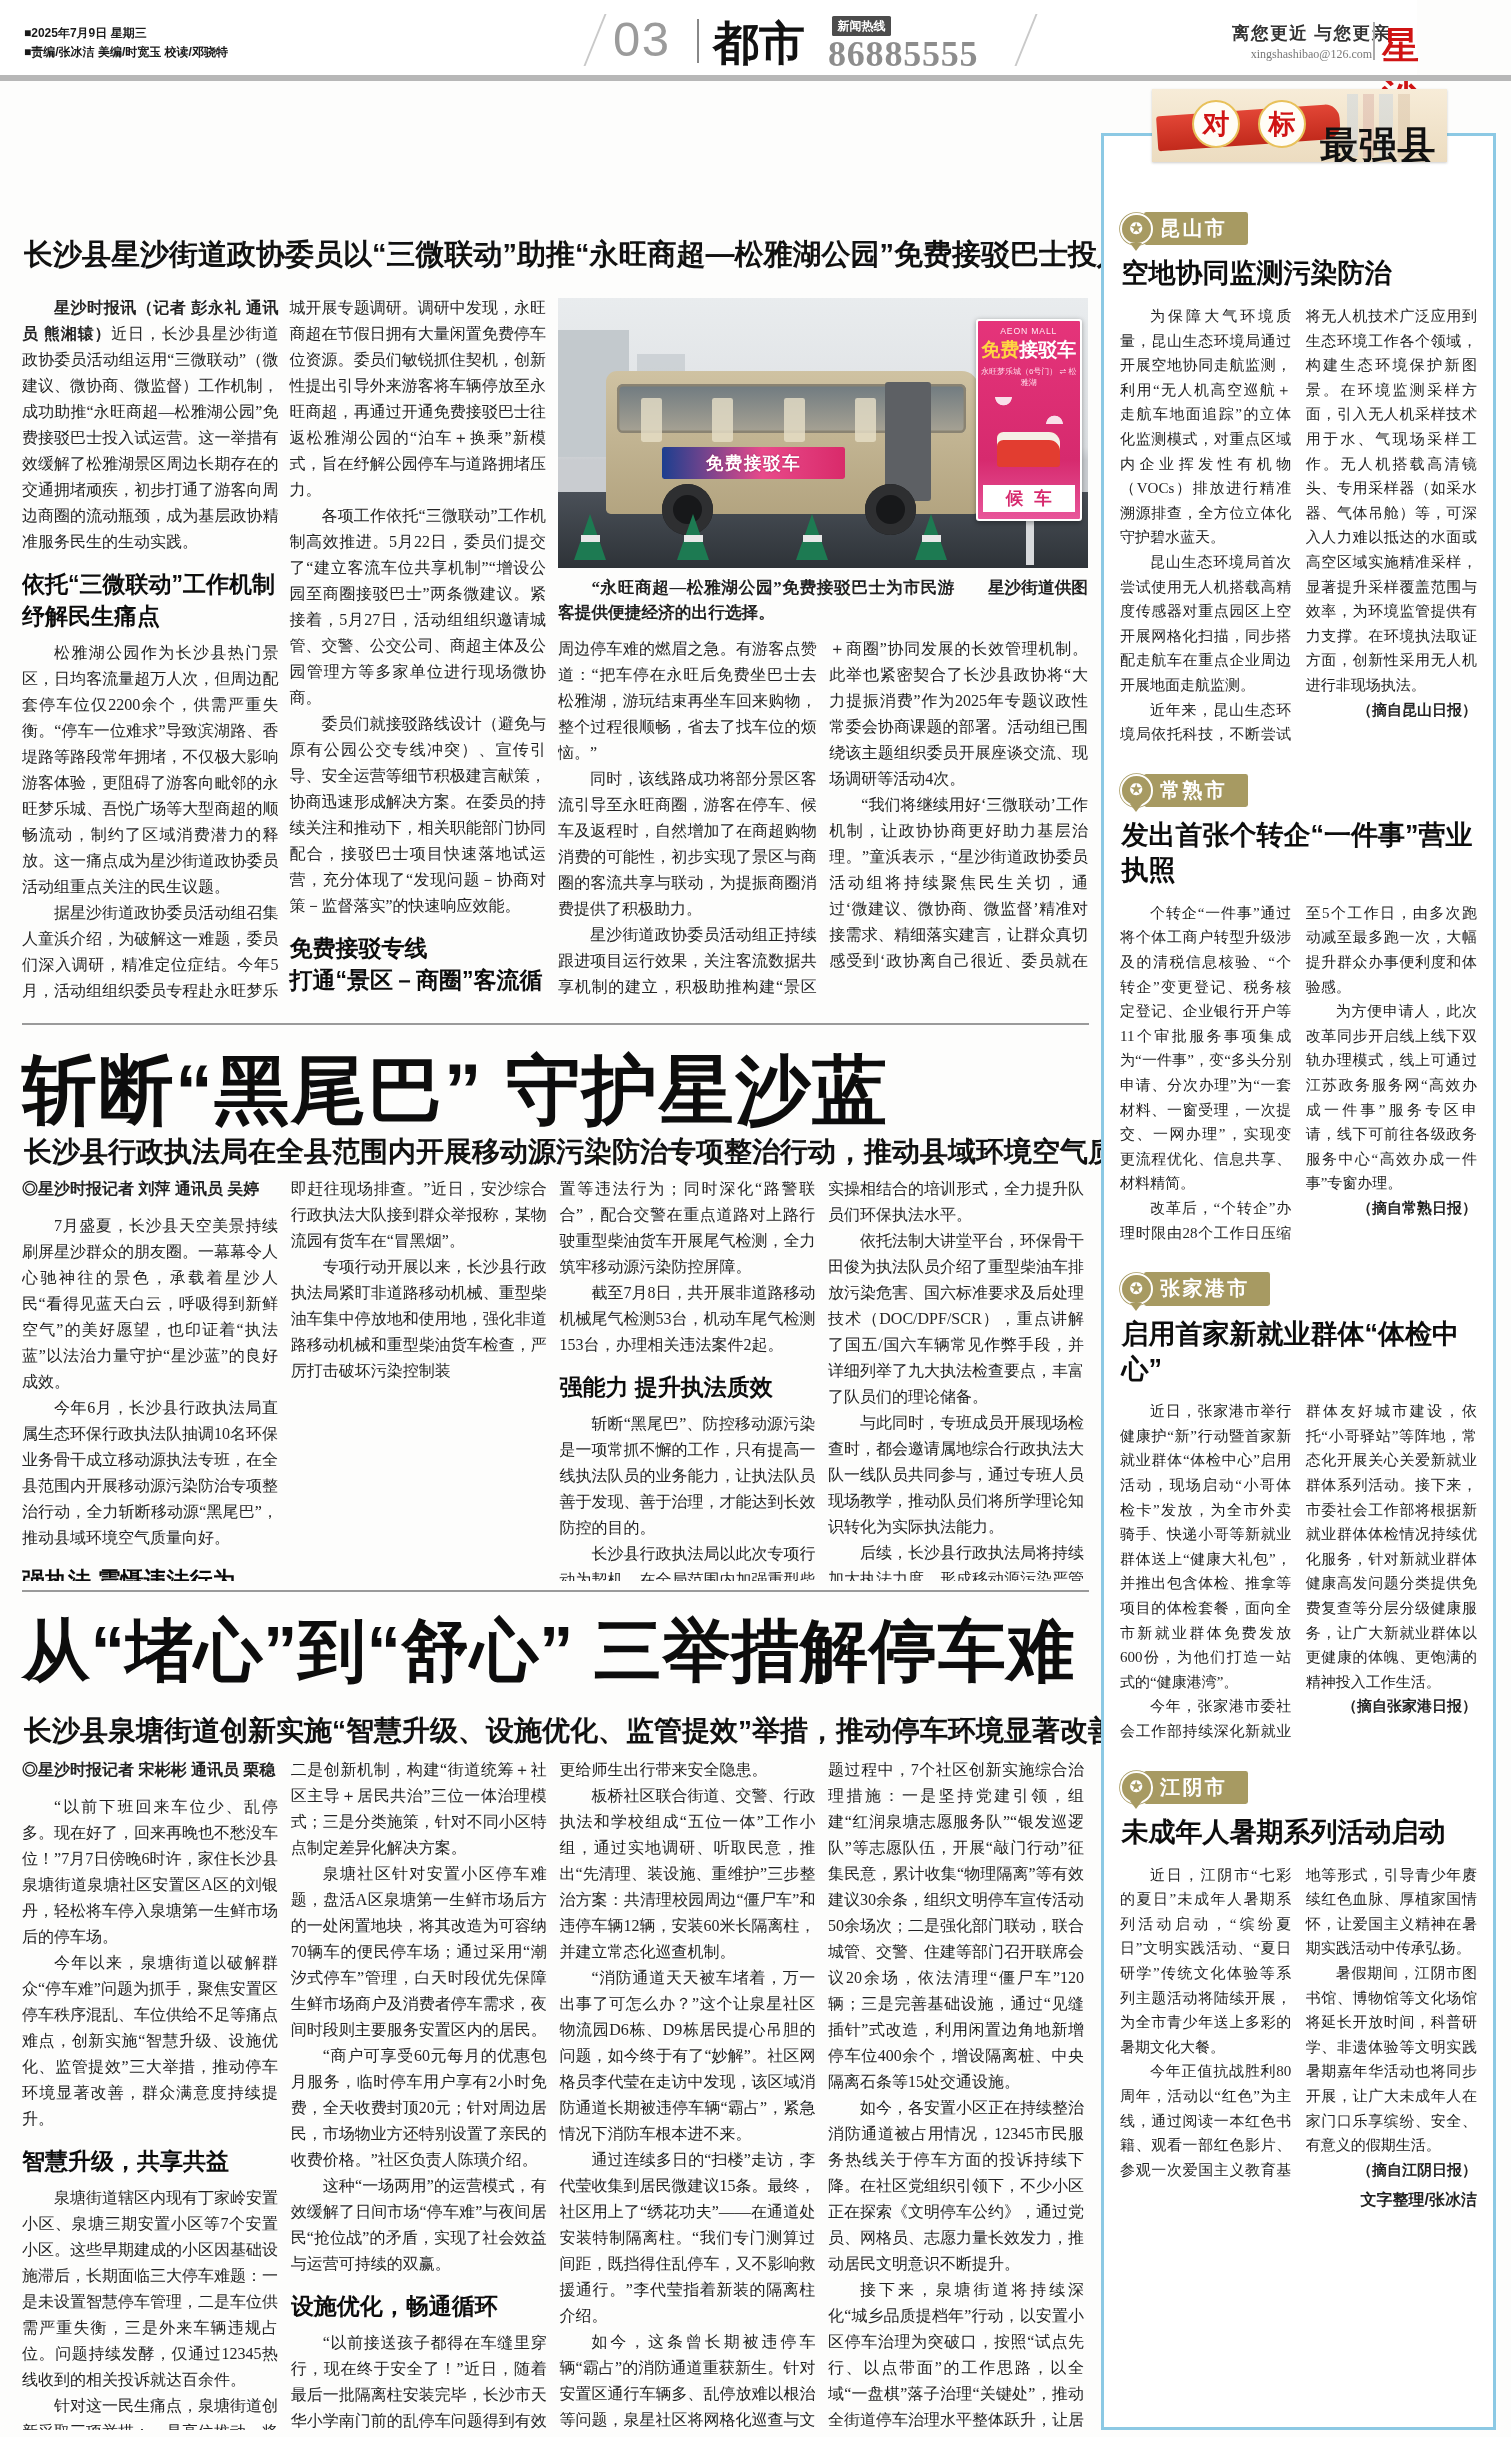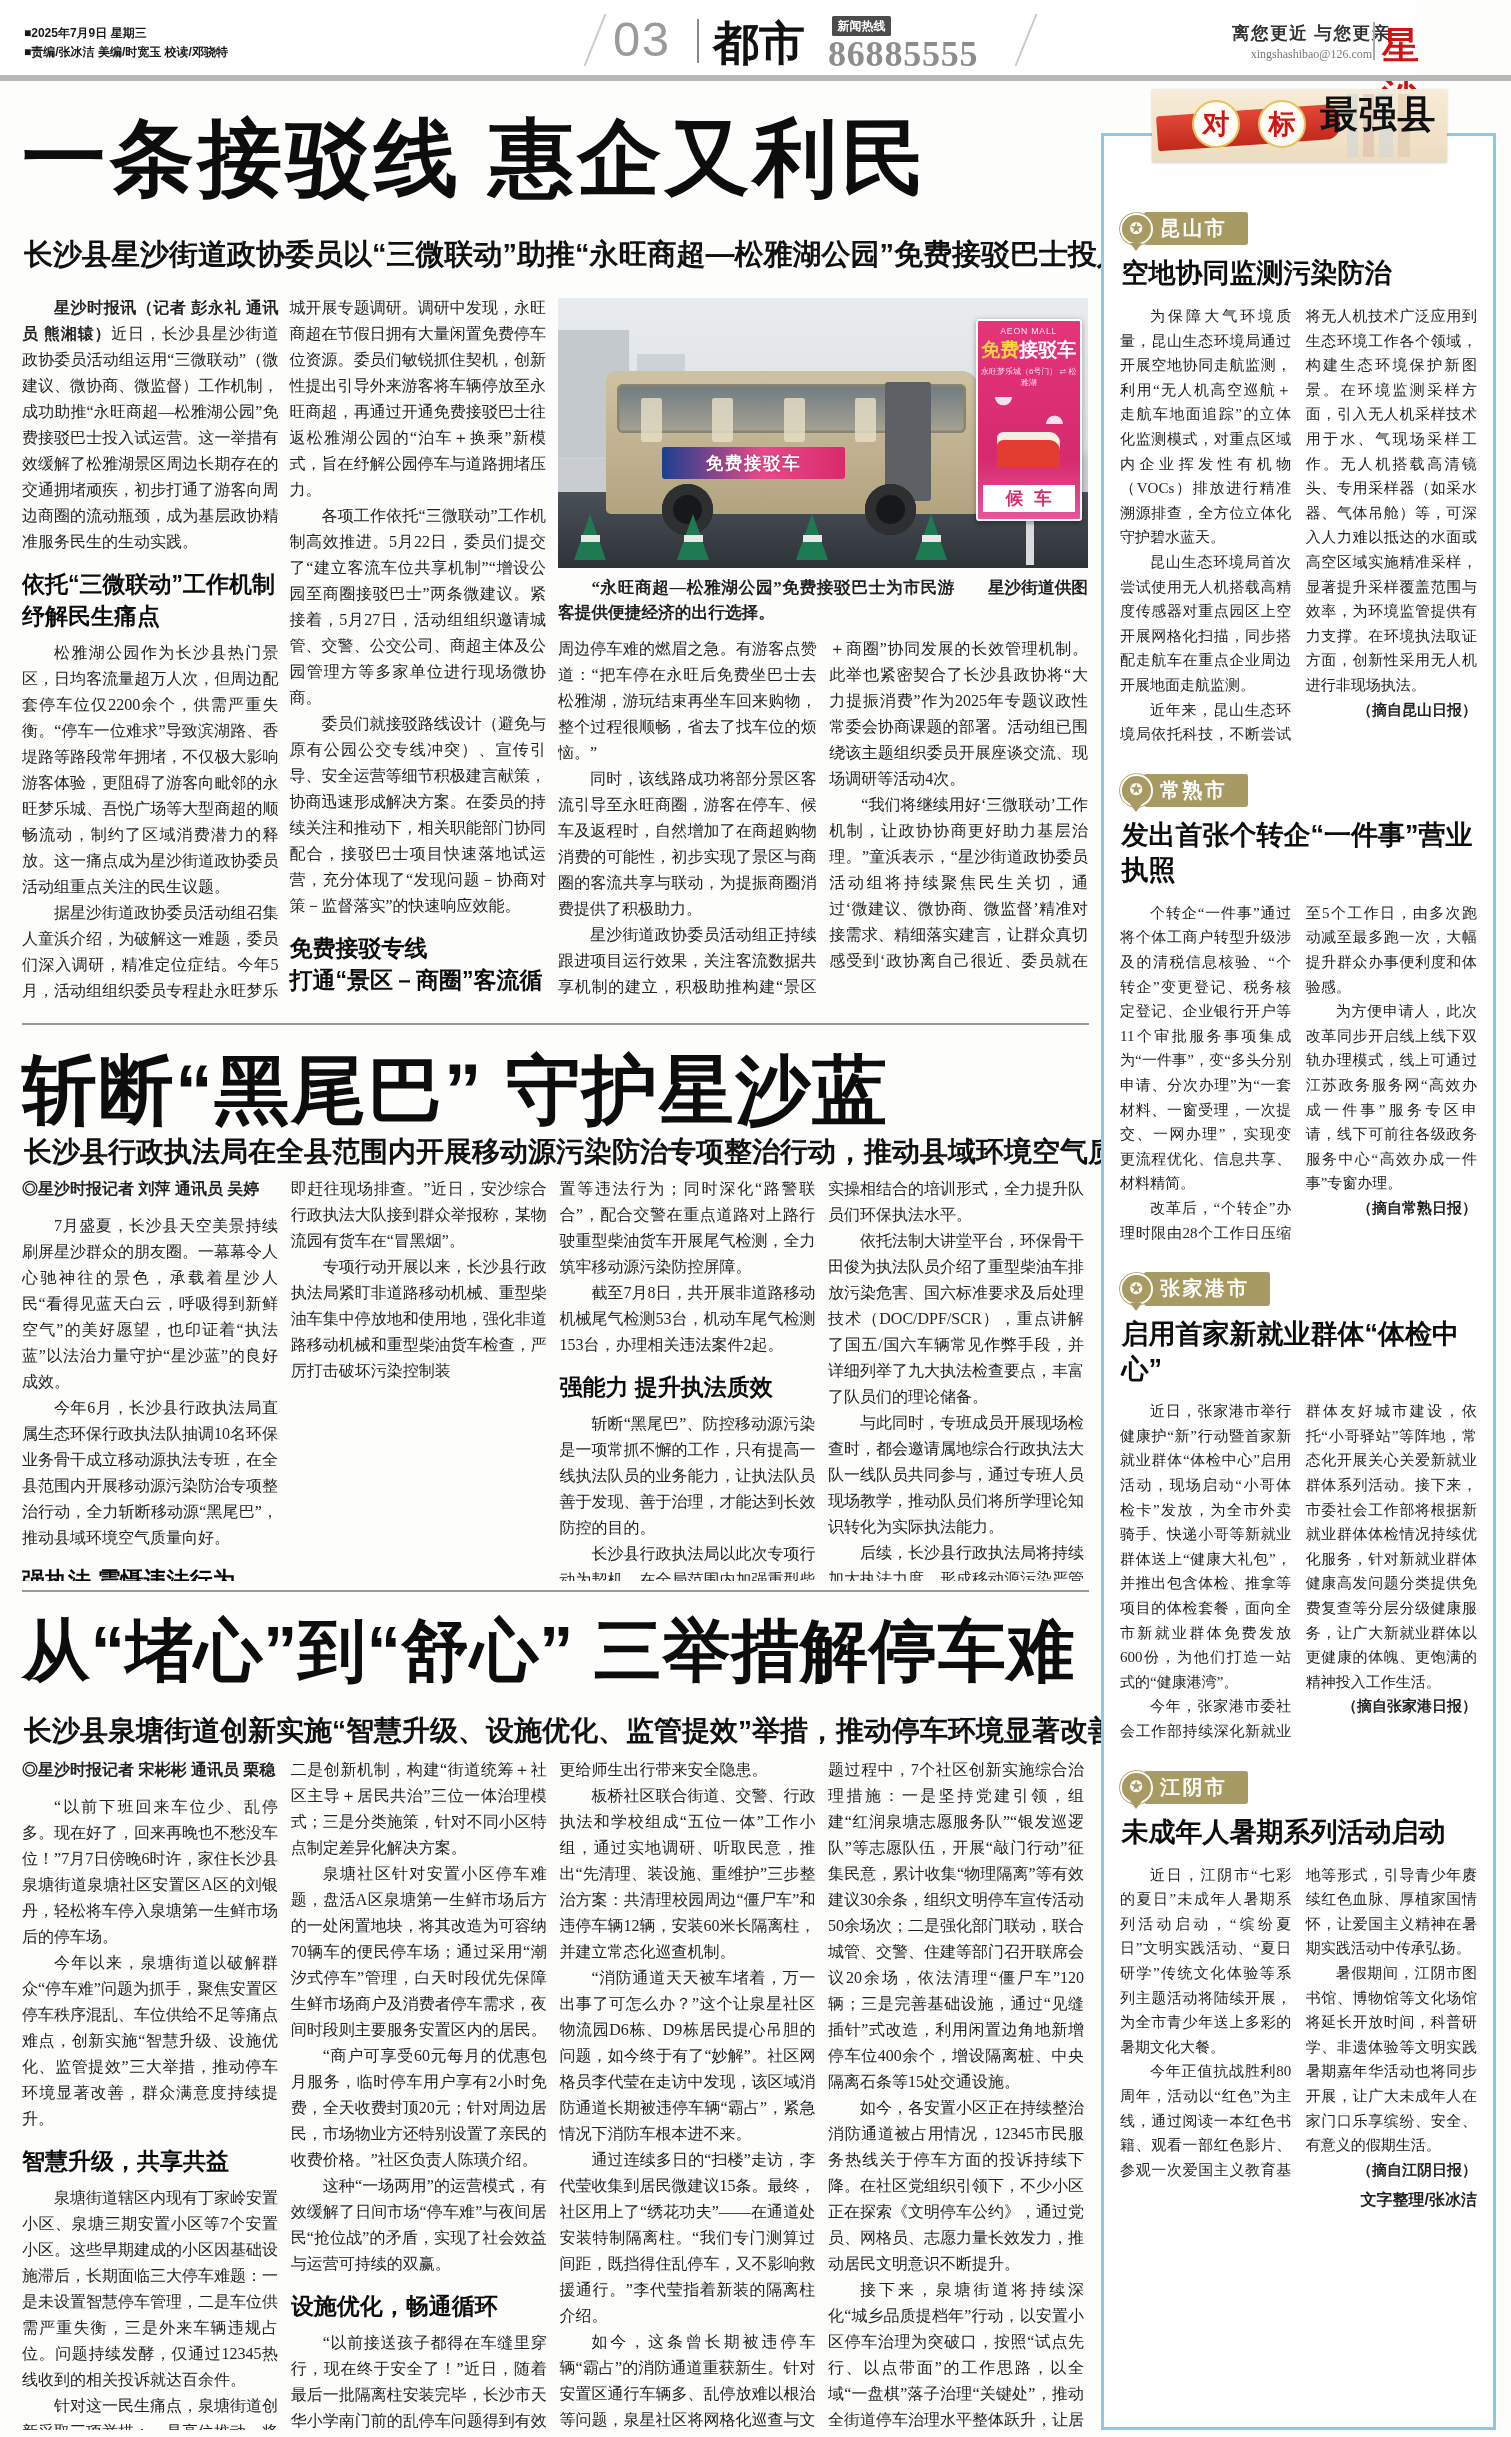--- a/index.html
+++ b/index.html
@@ -82,21 +82,21 @@
             border:3.2px solid #8cc9e4;box-sizing:border-box;padding:76px 16px 12.7px 16px;overflow:hidden;background:#fff;}
   .sb-banner{position:absolute;left:1152px;top:89px;width:295px;height:73px;z-index:3;
              background:linear-gradient(#f7ecd8,#ecdcc0);box-shadow:0 0.8px 2.4px rgba(0,0,0,.2);overflow:hidden;}
   .sb-city-art{position:absolute;right:4.8px;top:4.8px;width:95px;height:63px;opacity:.5;
              background:linear-gradient(90deg,#c9d4dd 0 11px,transparent 11px 16px,#d9b3a8 16px 27px,transparent 27px 32px,#c9d4dd 32px 46px,transparent 46px 51px,#d9c3a8 51px 63px,transparent 63px);}
   .sb-ribbon{position:absolute;left:4.8px;top:20.6px;width:183px;height:35px;background:linear-gradient(#e24636,#c22a1c);
              transform:rotate(-4deg);border-radius:3.2px 14.3px 14.3px 3.2px;}
   .sb-badge{position:absolute;top:11px;width:44px;height:44px;border-radius:50%;background:#fffdf6;border:2.4px solid #e8c15a;
             color:#d01414;font-family:"Liberation Sans",sans-serif;font-weight:900;font-size:27px;
             display:flex;align-items:center;justify-content:center;z-index:2;}
-  .sb-banner-title{position:absolute;left:168px;top:0;font-family:"Liberation Sans",sans-serif;
+  .sb-banner-title{position:absolute;left:168px;top:31px;font-family:"Liberation Sans",sans-serif;
             font-weight:900;font-size:38px;color:#111;letter-spacing:0.8px;z-index:2;}
   .sb-sec{margin-bottom:27px;}
   .sb-label{display:flex;align-items:center;margin-bottom:11px;}
   .sb-pin{position:relative;width:32px;height:32px;margin-right:-8px;z-index:2;}
   .sb-pin .c{position:absolute;left:0;top:0;width:28.6px;height:28.6px;border-radius:50%;background:#a79a62;
              border:2.4px solid #fff;box-shadow:0 0 0 0.8px #a79a62;color:#fff;font-size:16px;line-height:28.6px;text-align:center;}
   .sb-pin .t{position:absolute;left:9.5px;top:30px;width:0;height:0;border-left:6.3px solid transparent;border-right:6.3px solid transparent;border-top:8px solid #a79a62;}
   .sb-pill{background:#a79a62;color:#fff;font-family:"Liberation Sans",sans-serif;font-weight:bold;
            font-size:20px;padding:3.2px 20.6px 3.2px 16px;border-radius:2.4px;letter-spacing:2.4px;}
   .sb-title{font-family:"Liberation Sans",sans-serif;font-weight:900;font-size:27px;color:#0d0d0d;
@@ -125,21 +125,20 @@
     <div class="hd-slash" style="left:1025px"></div>
     <div class="slogan">
       <div class="slogan-cn">离您更近 与您更亲</div>
       <div class="slogan-en">xingshashibao@126.com</div>
     </div>
     <div class="mast-div"></div>
     <div class="masthead">星沙时报</div>
   </div>
   <div class="hd-band"></div>
 
-  <div class="h1" style="top:102px;font-size:84px;letter-spacing:4px;">一条接驳线 惠企又利民</div>
   <div class="h2" style="top:235px;font-size:29px;">长沙县星沙街道政协委员以“三微联动”助推“永旺商超—松雅湖公园”免费接驳巴士投入试运营</div>
 
   <div class="a1-body body-flow">
     <div class="a1-left">
       <p><b>星沙时报讯（记者 彭永礼 通讯员 熊湘辕）</b><span>近日，长沙县星沙街道政协委员活动组运用“三微联动”（微建议、微协商、微监督）工作机制，成功助推“永旺商超—松雅湖公园”免费接驳巴士投入试运营。这一举措有效缓解了松雅湖景区周边长期存在的交通拥堵顽疾，初步打通了游客向周边商圈的流动瓶颈，成为基层政协精准服务民生的生动实践。</span></p>
       <div class="insub">
         <span>依托“三微联动”工作机制</span><br><span>纾解民生痛点</span>
       </div>
       <p>松雅湖公园作为长沙县热门景区，日均客流量超万人次，但周边配套停车位仅2200余个，供需严重失衡。“停车一位难求”导致滨湖路、香堤路等路段常年拥堵，不仅极大影响游客体验，更阻碍了游客向毗邻的永旺梦乐城、吾悦广场等大型商超的顺畅流动，制约了区域消费潜力的释放。这一痛点成为星沙街道政协委员活动组重点关注的民生议题。</p>
       <p>据星沙街道政协委员活动组召集人童浜介绍，为破解这一难题，委员们深入调研，精准定位症结。今年5月，活动组组织委员专程赴永旺梦乐城开展专题调研。调研中发现，永旺商超在节假日拥有大量闲置免费停车位资源。委员们敏锐抓住契机，创新性提出引导外来游客将车辆停放至永旺商超，再通过开通免费接驳巴士往返松雅湖公园的“泊车＋换乘”新模式，旨在纾解公园停车与道路拥堵压力。</p>

